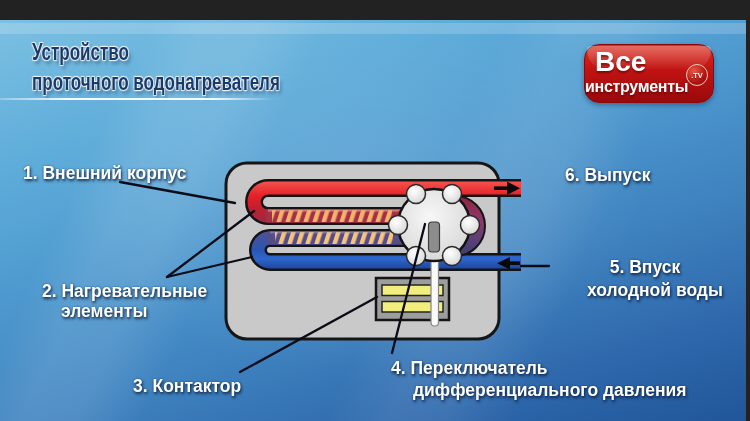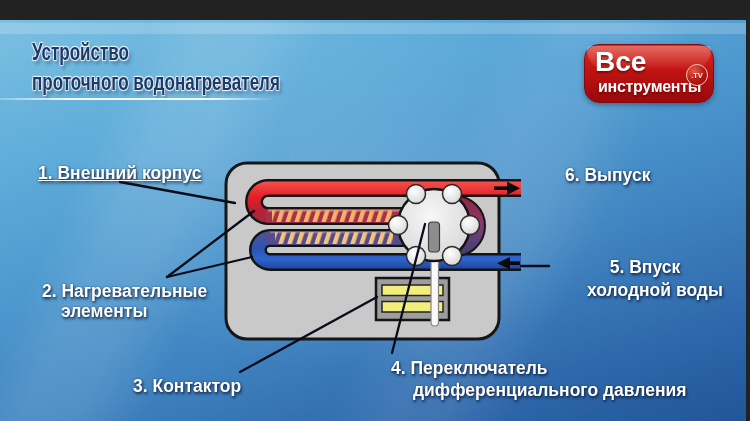--- a/index.html
+++ b/index.html
@@ -23,31 +23,31 @@
                 -1px 1px 1px rgba(255,255,255,.75),1px 1px 1px rgba(255,255,255,.75),
                 3px 4px 4px rgba(8,25,55,.35);}
   .underline{position:absolute;left:0;top:78px;width:274px;height:2px;
     background:linear-gradient(90deg,rgba(255,255,255,.25),rgba(255,255,255,.95) 25%,rgba(255,255,255,.9) 78%,rgba(255,255,255,0));}
 
   .logo{position:absolute;left:584px;top:24px;width:128px;height:57px;border-radius:15px;
     background:linear-gradient(180deg,#da2c1e 0%,var(--logo-red,#c01312) 45%,#99090c 100%);
     border:1px solid #8a0a0b;box-shadow:0 2px 5px rgba(0,10,40,.35);color:#fff;}
   .logo .gloss{position:absolute;left:2px;top:1px;right:2px;height:24px;border-radius:8px 8px 40px 40px;background:linear-gradient(180deg,rgba(255,255,255,.30),rgba(255,255,255,0));}
   .logo .w1{position:absolute;left:10px;top:1px;font-size:28px;line-height:32px;font-weight:bold;text-shadow:0 2px 2px rgba(70,0,0,.55);}
-  .logo .w2{position:absolute;left:13px;top:33px;font-size:16px;line-height:18px;font-weight:bold;letter-spacing:-.3px;text-shadow:0 2px 2px rgba(70,0,0,.55);text-align:center;}
+  .logo .w2{position:absolute;left:0;top:33px;font-size:16px;line-height:18px;font-weight:bold;letter-spacing:-.3px;text-shadow:0 2px 2px rgba(70,0,0,.55);text-align:center;}
   .logo .tv{position:absolute;right:5px;top:19px;width:20px;height:20px;border-radius:50%;
     background:radial-gradient(circle at 35% 30%,#e65a44,#b01410 60%,#8d0a0c 100%);
     border:1px solid #efc9c0;font-size:7.5px;font-weight:bold;display:flex;align-items:center;justify-content:center;text-shadow:0 1px 1px rgba(70,0,0,.6);}
 
   .diagram-svg{position:absolute;left:0;top:0;}
 
   .lbl{position:absolute;color:#fff;font-weight:bold;font-size:17.5px;line-height:21px;white-space:nowrap;
     text-shadow:1px 2px 3px rgba(8,25,55,.85),0 0 2px rgba(8,25,55,.5);}
   .lbl .ind{display:block;padding-left:9px;}
-  .lbl1{left:38px;top:143px;text-decoration:underline;}
+  .lbl1{left:23px;top:143px;}
   .lbl2{left:33px;top:261px;line-height:20px;}
   .lbl2 .l2{margin-left:19px;}
   .lbl3{left:133px;top:356px;}
   .lbl4{left:382px;top:337px;line-height:22px;}
   .lbl4 .l2{margin-left:22px;}
   .lbl5{left:558px;top:236px;line-height:23px;text-align:center;}
   .lbl5 .l2{margin-left:20px;}
   .lbl6{left:556px;top:144px;line-height:23px;}
   .lbl6 .l2{margin-left:22px;}
 </style>

